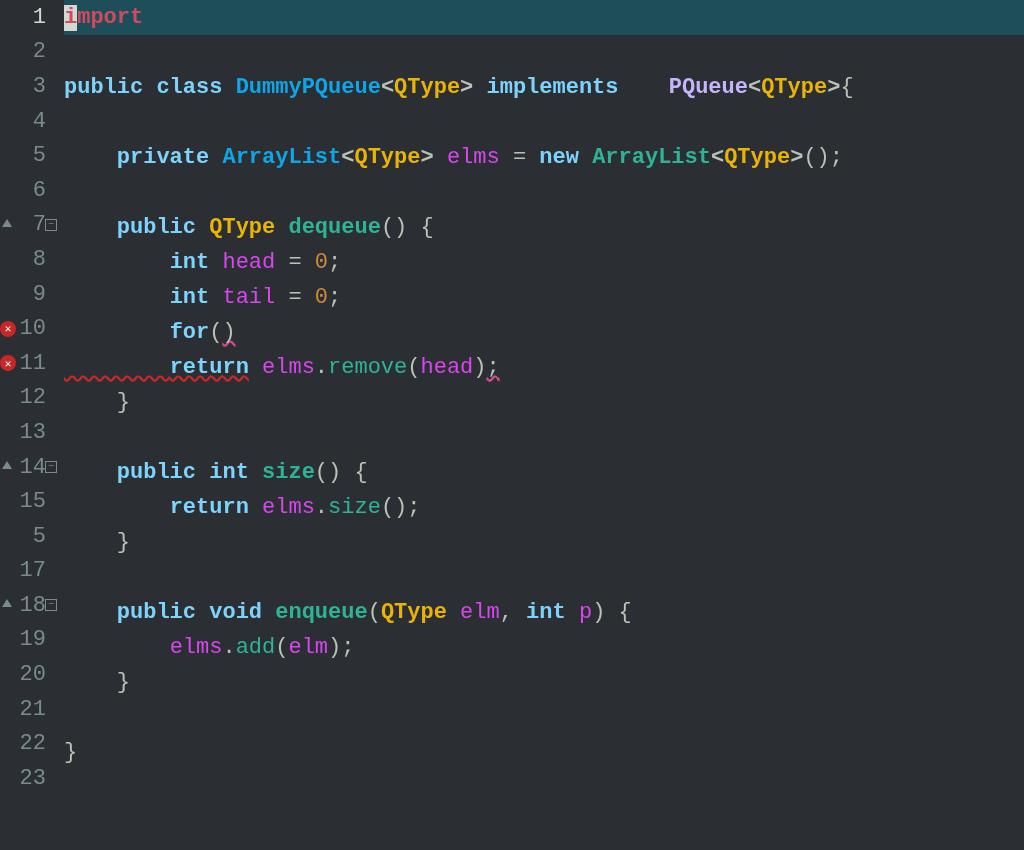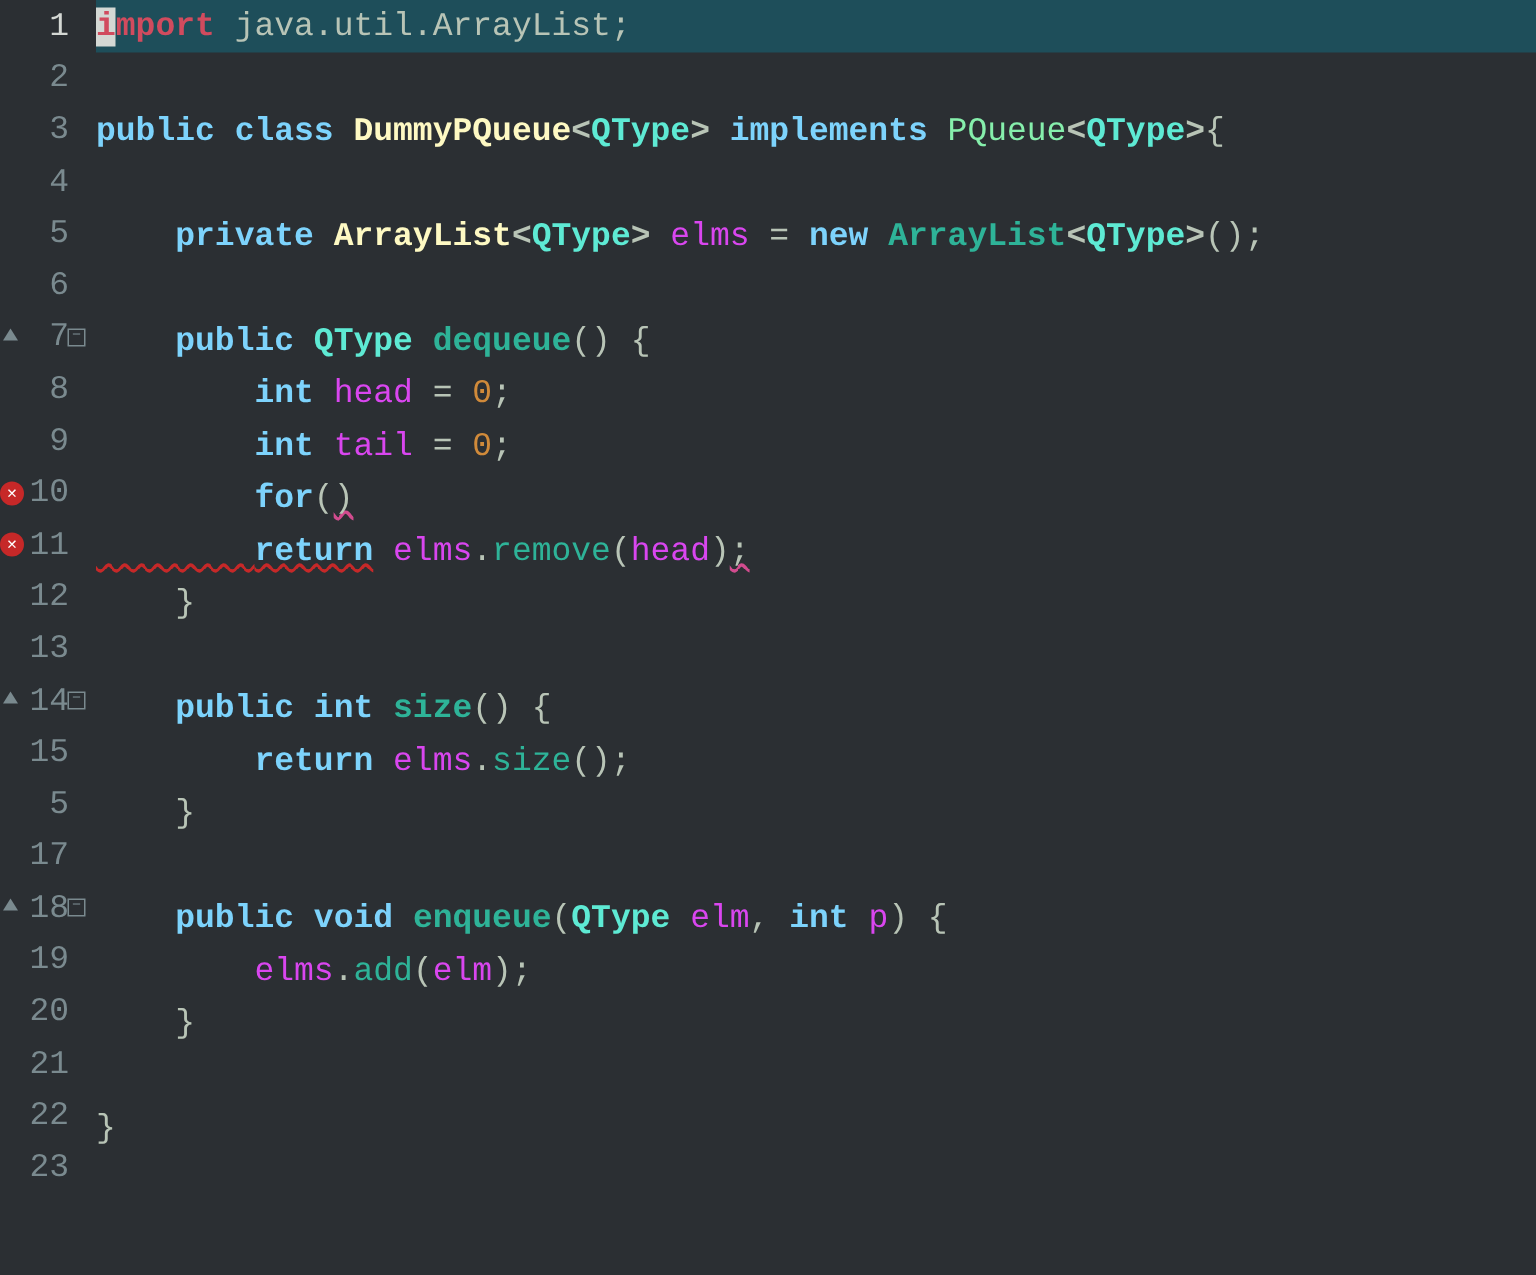--- a/index.html
+++ b/index.html
@@ -95,23 +95,23 @@
     .cursor-block {
       display: inline-block;
       width: 13px;
       height: 26px;
       background: #d4d8d4;
       vertical-align: middle;
       margin-right: -13px;
     }
     .kw { color: #7dd3fc; font-weight: bold; }
     .kw-red { color: #d14b5e; font-weight: bold; }
-    .type-cyan { color: #5eead4; font-weight: bold; }
-    .classname { color: #fef9c3; font-weight: bold; }
-    .classname2 { color: #86efac; font-weight: normal; }
+    .type-cyan { color: #eab308; font-weight: bold; }
+    .classname { color: #0ea5e9; font-weight: bold; }
+    .classname2 { color: #c4b5fd; font-weight: bold; margin-left: 37px; }
     .method { color: #2eb398; font-weight: bold; }
     .method-call { color: #2eb398; }
     .var { color: #d946ef; }
     .param { color: #d946ef; }
     .num { color: #d08a3a; }
     .punct { color: #b8c4b6; }
     .angle { color: #b8c4b6; font-weight: bold; }
     .text { color: #b8c4b6; }
     .error-underline {
       border-bottom: 2px wavy #c62828;
@@ -146,21 +146,21 @@
       <div class="gutter-line">5</div>
       <div class="gutter-line">17</div>
       <div class="gutter-line">18<div class="override-marker"></div><div class="fold-marker">−</div></div>
       <div class="gutter-line">19</div>
       <div class="gutter-line">20</div>
       <div class="gutter-line">21</div>
       <div class="gutter-line">22</div>
       <div class="gutter-line">23</div>
     </div>
   <div class="code-area" id="code">
-      <div class="code-line highlighted"><span class="cursor-block"></span><span class="kw-red">import</span><span class="text"> java.util.ArrayList;</span></div>
+      <div class="code-line highlighted"><span class="cursor-block"></span><span class="kw-red">import</span></div>
       <div class="code-line"></div>
       <div class="code-line"><span class="kw">public</span><span class="text"> </span><span class="kw">class</span><span class="text"> </span><span class="classname">DummyPQueue</span><span class="angle">&lt;</span><span class="type-cyan">QType</span><span class="angle">&gt;</span><span class="text"> </span><span class="kw">implements</span><span class="text"> </span><span class="classname2">PQueue</span><span class="angle">&lt;</span><span class="type-cyan">QType</span><span class="angle">&gt;</span><span class="punct">{</span></div>
       <div class="code-line"></div>
       <div class="code-line"><span class="text">    </span><span class="kw">private</span><span class="text"> </span><span class="classname">ArrayList</span><span class="angle">&lt;</span><span class="type-cyan">QType</span><span class="angle">&gt;</span><span class="text"> </span><span class="var">elms</span><span class="text"> = </span><span class="kw">new</span><span class="text"> </span><span class="method">ArrayList</span><span class="angle">&lt;</span><span class="type-cyan">QType</span><span class="angle">&gt;</span><span class="punct">();</span></div>
       <div class="code-line"></div>
       <div class="code-line"><span class="text">    </span><span class="kw">public</span><span class="text"> </span><span class="type-cyan">QType</span><span class="text"> </span><span class="method">dequeue</span><span class="punct">() {</span></div>
       <div class="code-line"><span class="text">        </span><span class="kw">int</span><span class="text"> </span><span class="var">head</span><span class="text"> = </span><span class="num">0</span><span class="punct">;</span></div>
       <div class="code-line"><span class="text">        </span><span class="kw">int</span><span class="text"> </span><span class="var">tail</span><span class="text"> = </span><span class="num">0</span><span class="punct">;</span></div>
       <div class="code-line"><span class="text">        </span><span class="kw">for</span><span class="punct">(</span><span class="punct error-underline-pink">)</span></div>
       <div class="code-line"><span class="text error-underline">        </span><span class="kw error-underline">return</span><span class="text"> </span><span class="var">elms</span><span class="punct">.</span><span class="method-call">remove</span><span class="punct">(</span><span class="var">head</span><span class="punct">)</span><span class="punct error-underline-pink">;</span></div>

